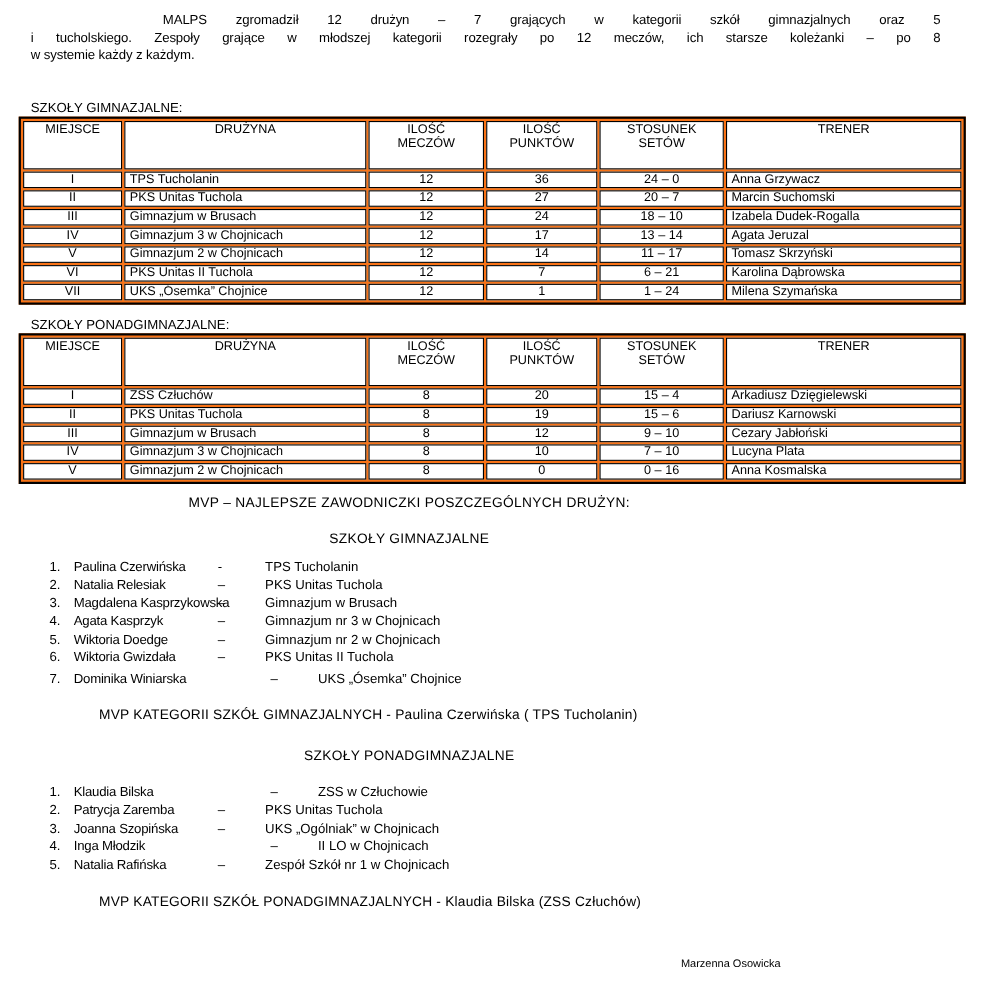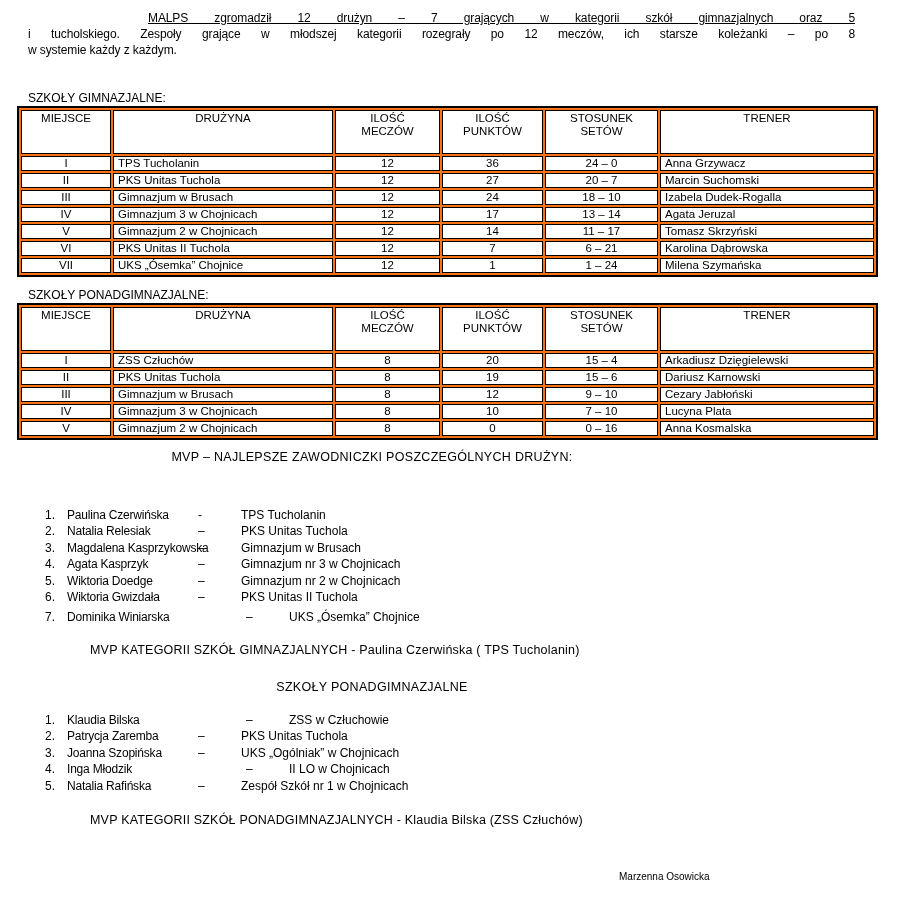--- a/index.html
+++ b/index.html
@@ -2,21 +2,21 @@
 <html><head>
 <meta charset="utf-8">
 <style>
   html,body{margin:0;padding:0;background:#fff;}
   .page{position:relative;width:900px;height:898px;background:#ffffff;color:#000;
         font-family:"Liberation Sans","DejaVu Sans",sans-serif;font-size:12px;overflow:hidden;}
 
   
   .intro{position:absolute;left:28px;top:10px;width:827px;line-height:16px;letter-spacing:-0.1px;}
   .intro .jline{text-align:justify;text-align-last:justify;}
-  .intro .first{text-indent:120px;text-decoration:underline;}
+  .intro .first{text-indent:120px;}
   .intro .lastline{text-align:center;text-align-last:left;}
 
   
   .seclabel{position:absolute;left:28px;font-size:12px;letter-spacing:0;}
   .lab1{top:91px;}
   .lab2{top:288px;}
 
   
   table.res{position:absolute;left:17px;width:861px;border-collapse:separate;border-spacing:2px;
             border:2px solid #000;table-layout:fixed;background:#f97316;}
@@ -238,20 +238,21 @@
           <td>Gimnazjum 2 w Chojnicach</td>
           <td class="ce">8</td>
           <td class="ce">0</td>
           <td class="ce">0 – 16</td>
           <td>Anna Kosmalska</td>
         </tr>
     </tbody>
   </table>
 
   <div class="ctr mvp-title">MVP – NAJLEPSZE ZAWODNICZKI POSZCZEGÓLNYCH DRUŻYN:</div>
+  <div class="ctr g1-title">SZKOŁY GIMNAZJALNE</div>
 
   <div class="mlist list1">
     <div class="mrow">
         <span class="mn">1.</span>
         <span class="mname">Paulina Czerwińska</span>
         <span class="mdash">-</span>
         <span class="mteam">TPS Tucholanin</span>
       </div>
     <div class="mrow">
         <span class="mn">2.</span>

